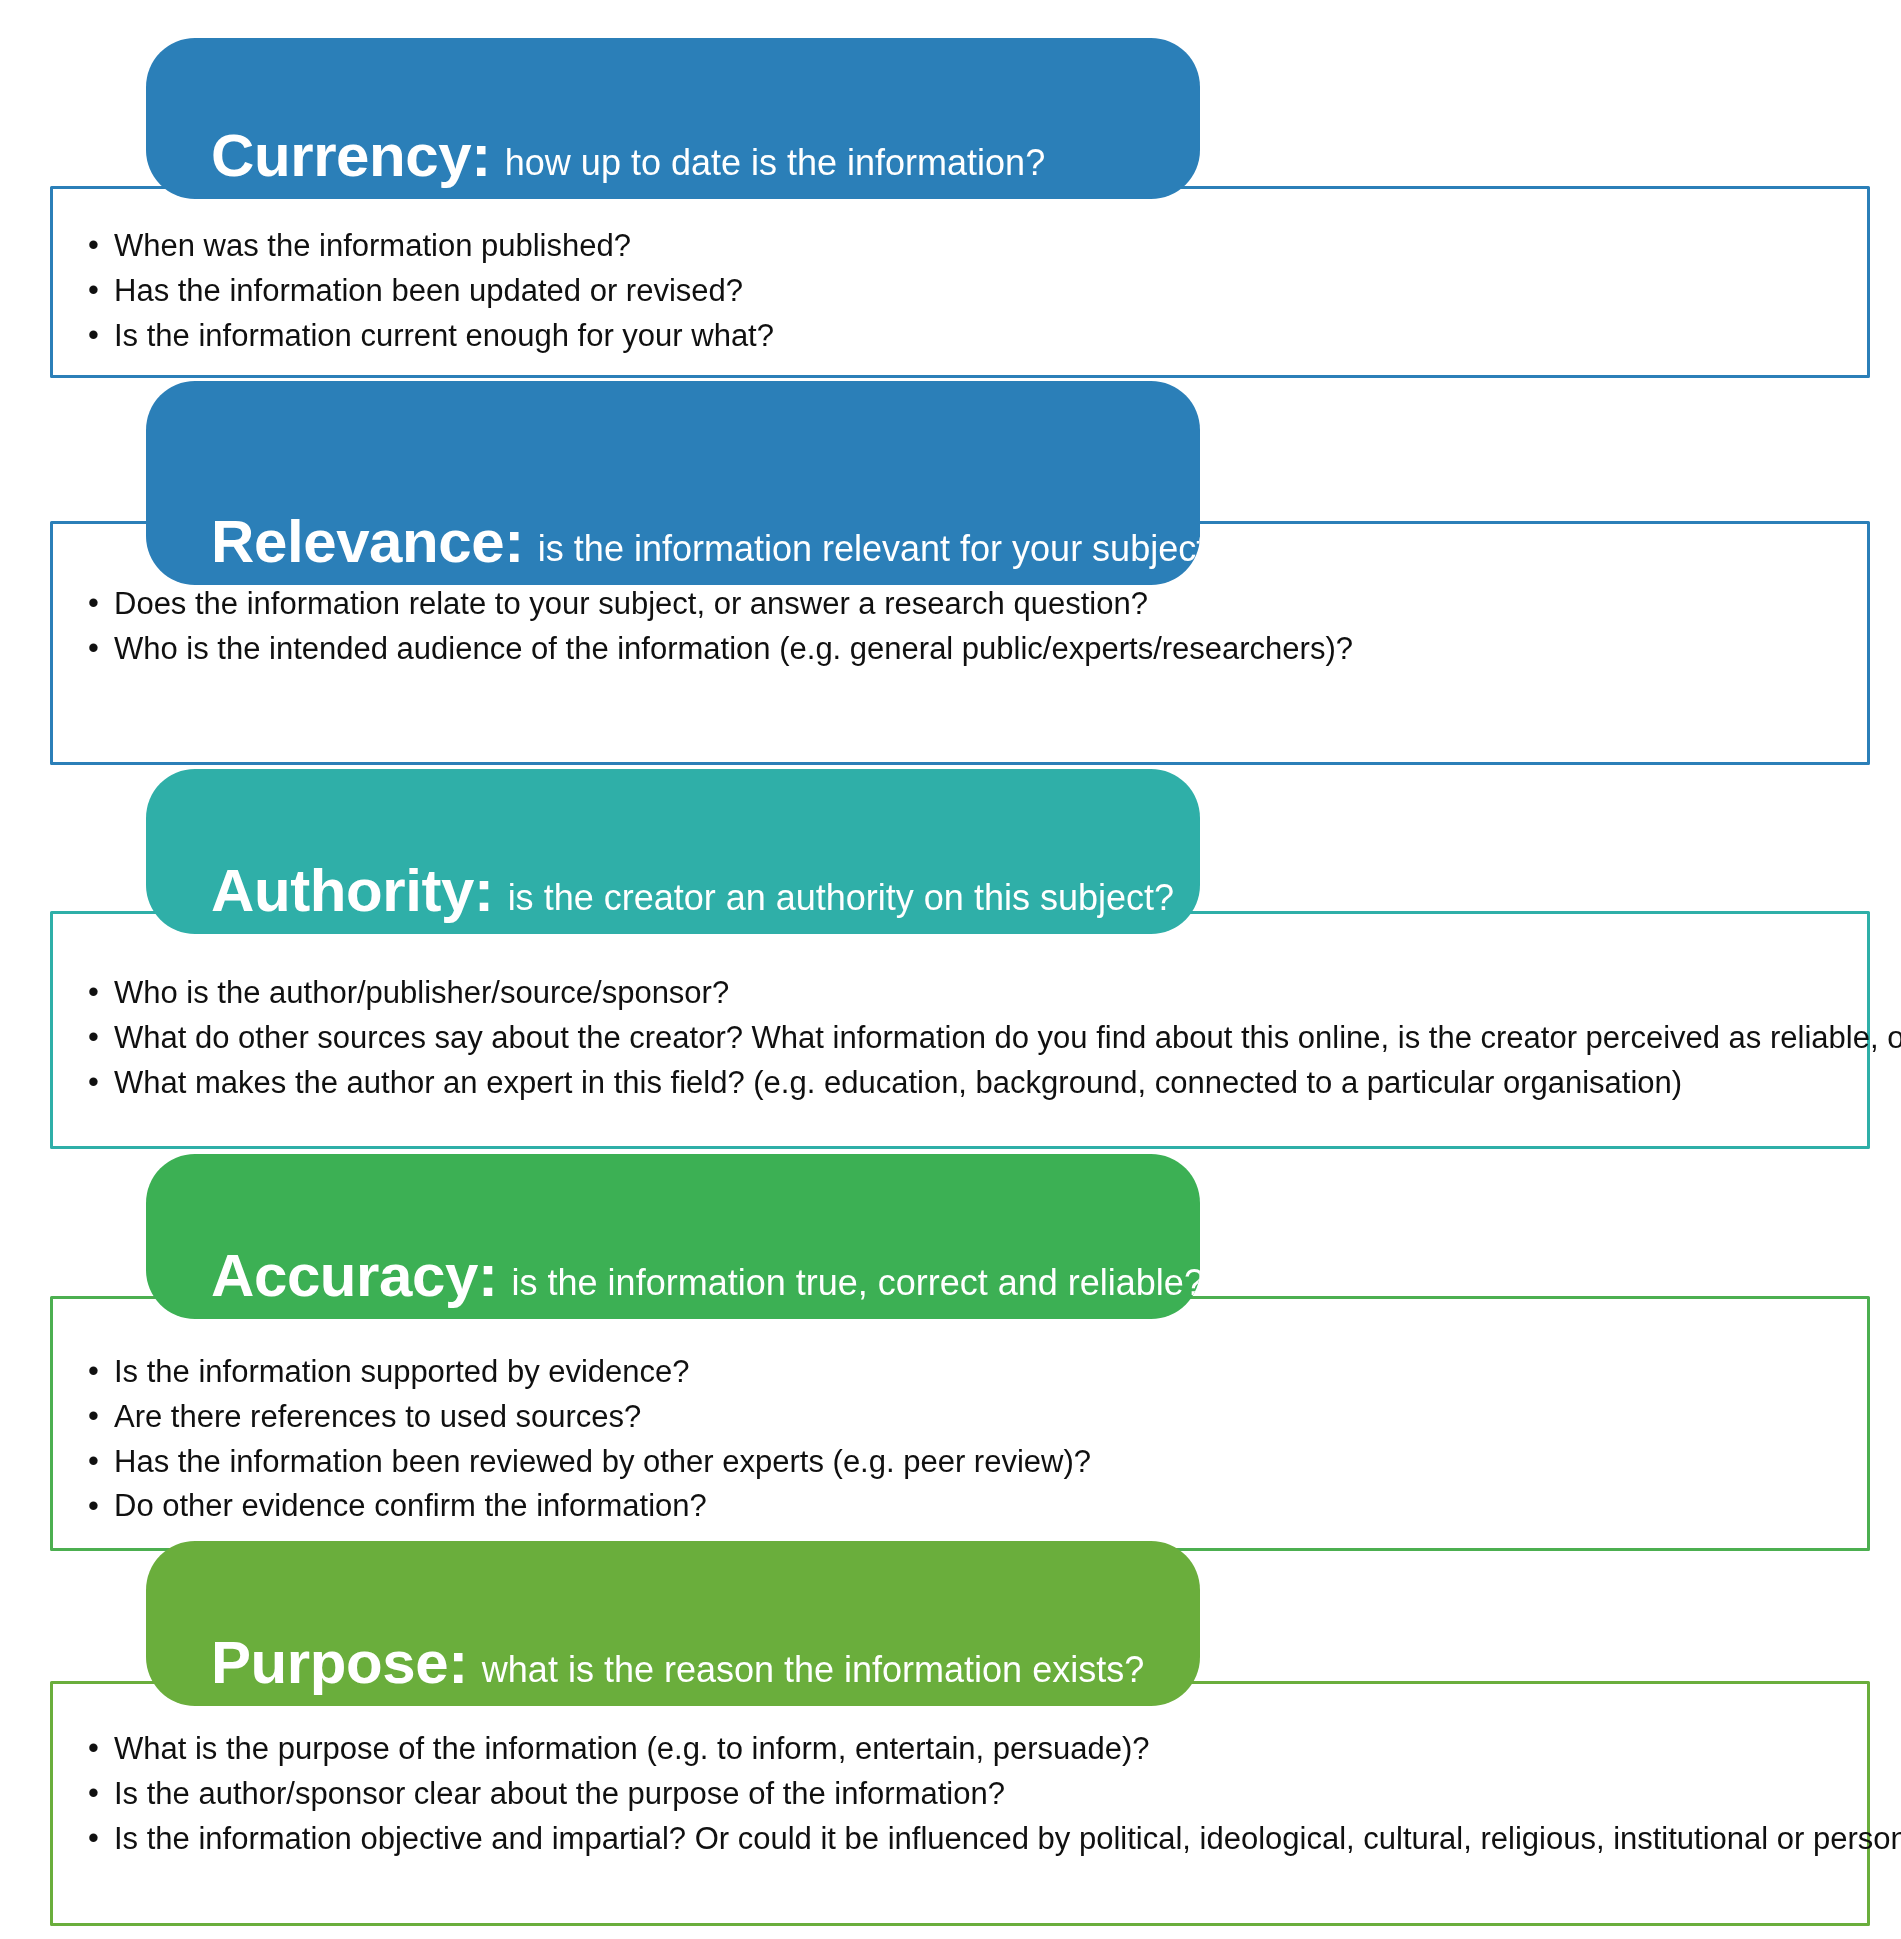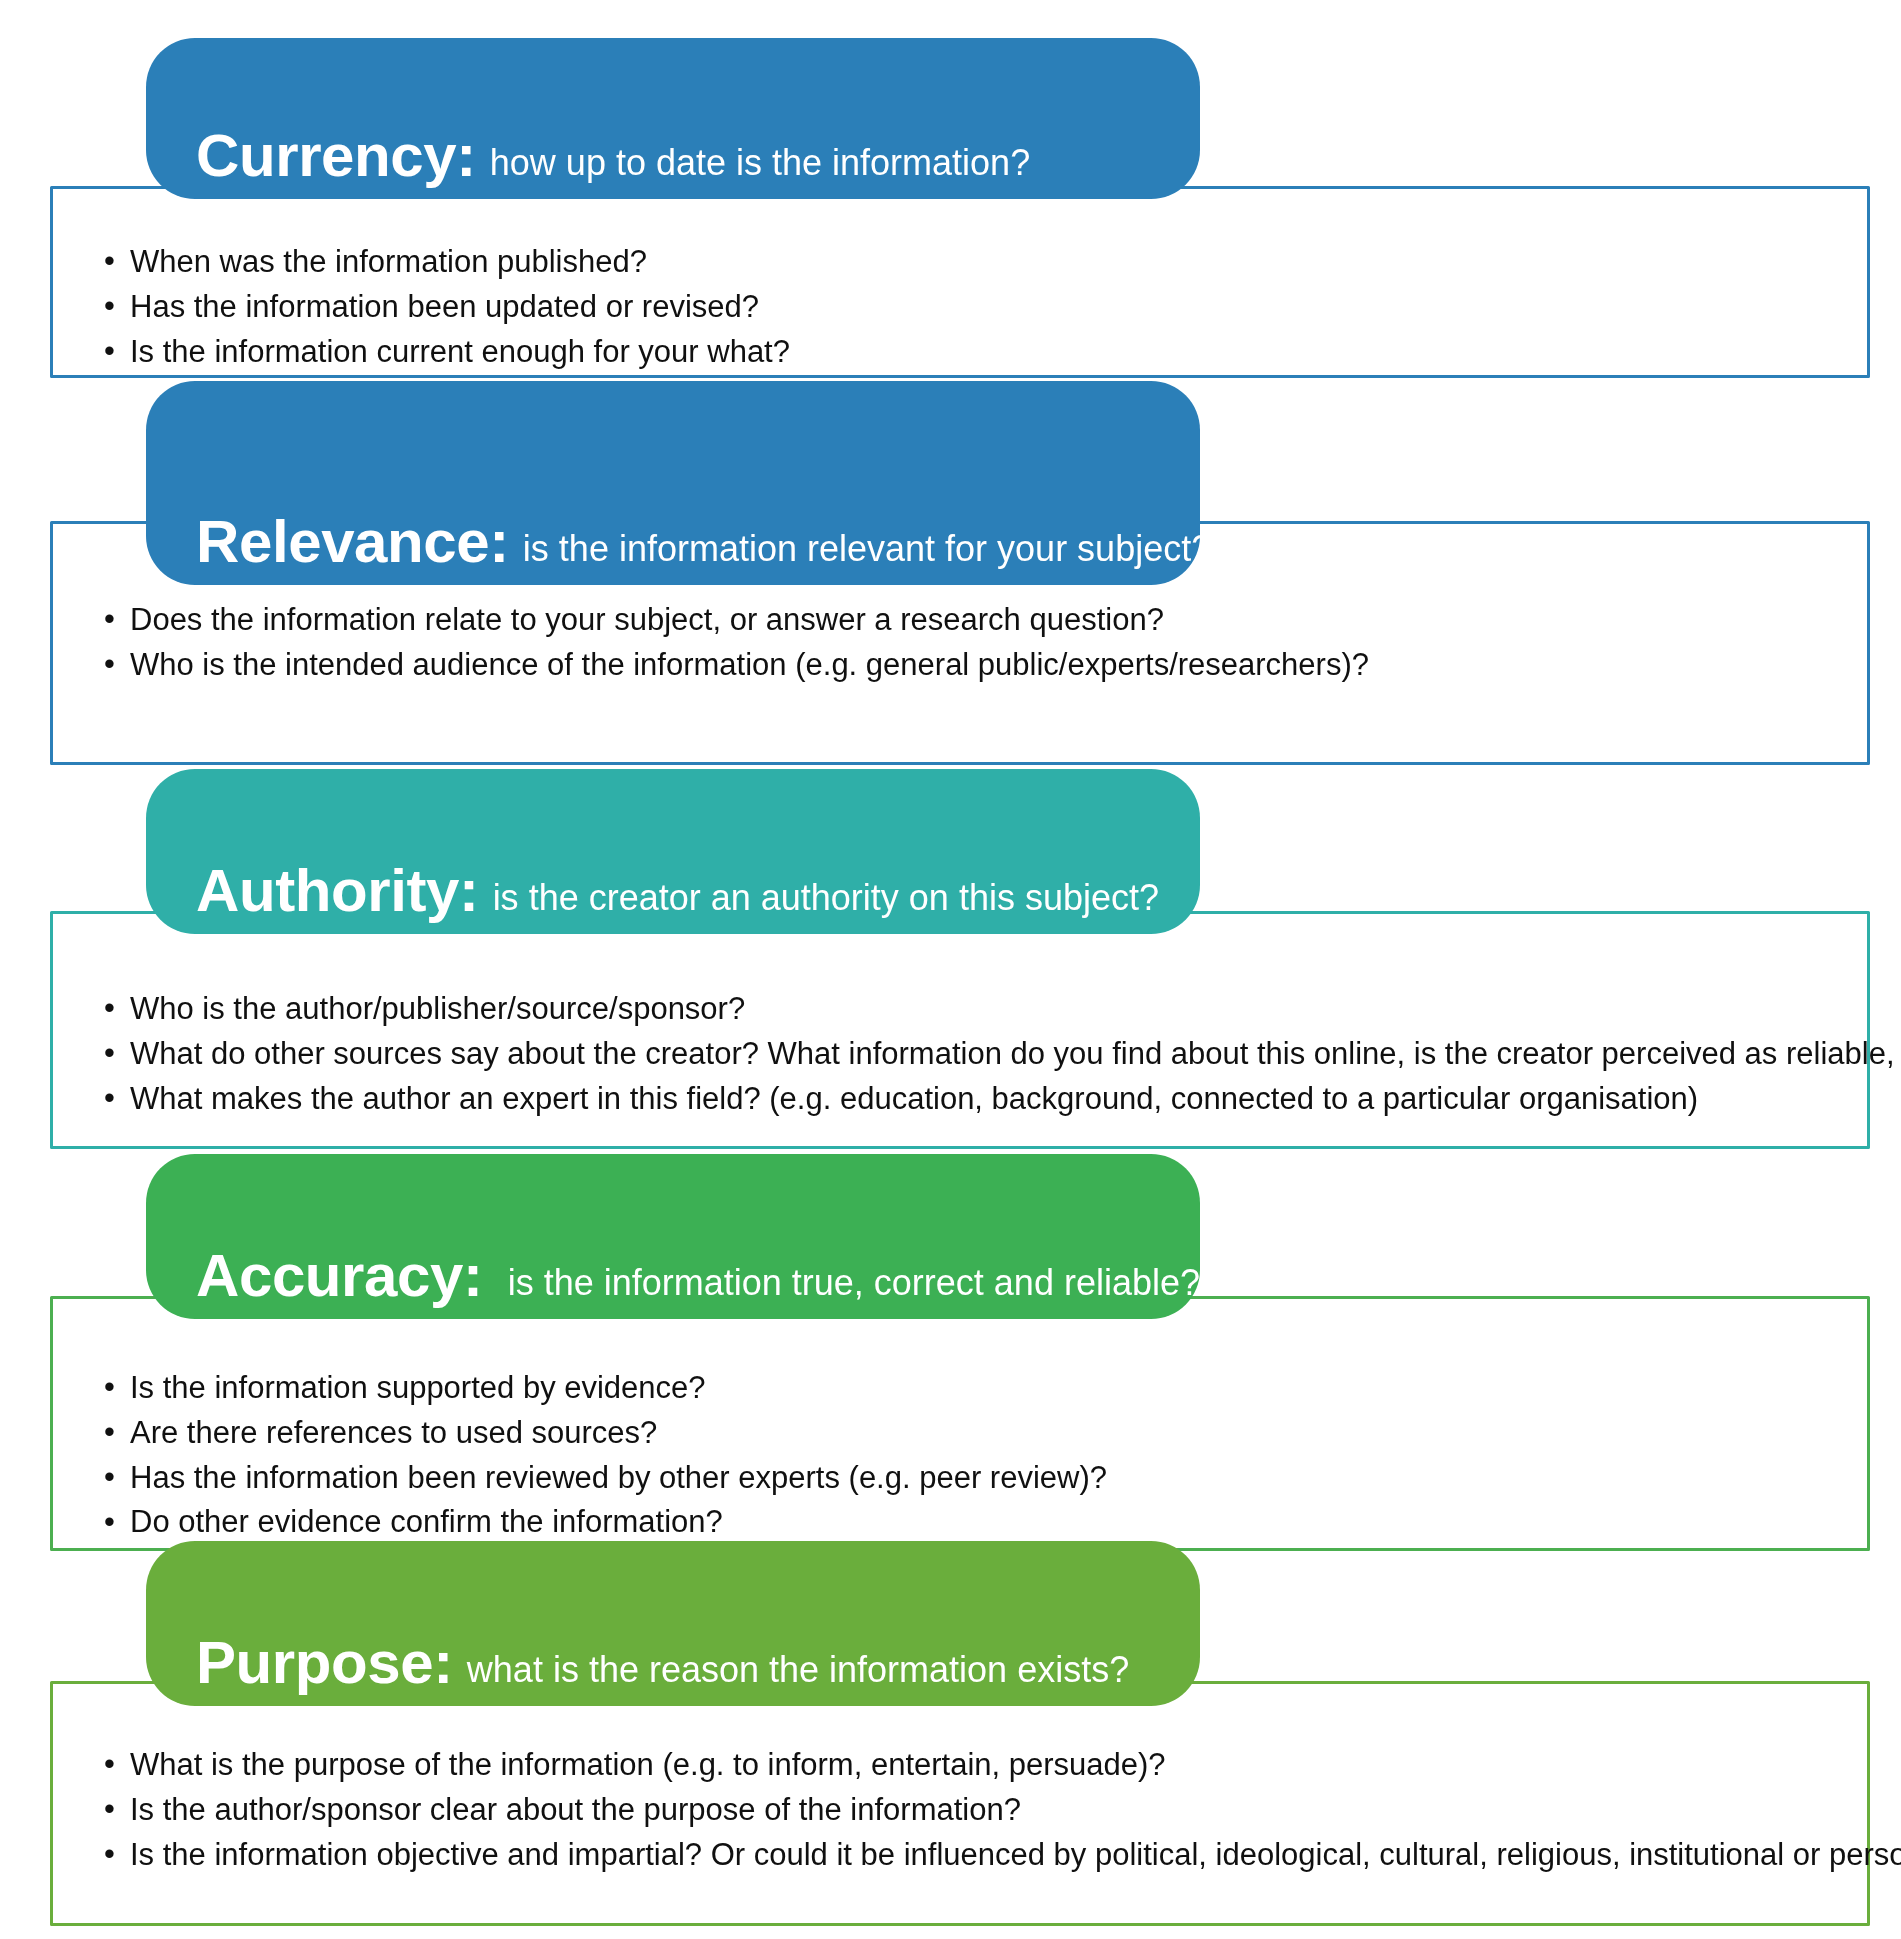--- a/index.html
+++ b/index.html
@@ -43,21 +43,21 @@
   
   .header-pill {
     position: absolute;
     left: 146px;
     width: 1054px;
     box-sizing: border-box;
     border-radius: 49px;
     background: #2B7FB8;
     display: flex;
     align-items: flex-end;
-    padding: 0 0 14px 50px;
+    padding: 0 0 14px 65px;
     z-index: 5;
     overflow: hidden;
   }
 
   .header-title {
     color: #ffffff;
     font-size: 60px;
     font-weight: bold;
     line-height: 0.96;
     letter-spacing: -0.4px;
@@ -76,21 +76,21 @@
     position: relative;
     top: -3.8px;
   }
 
   
   .bullets {
     position: absolute;
     left: 35px;
     right: 15.3px;
     list-style: none;
-    margin: 16px;
+    margin: 0;
     padding: 0;
   }
   .bullet {
     position: relative;
     color: #101010;
     font-size: 31px;
     line-height: 1.22;
     padding-left: 26px;
     white-space: nowrap;
     margin-bottom: 7px;

